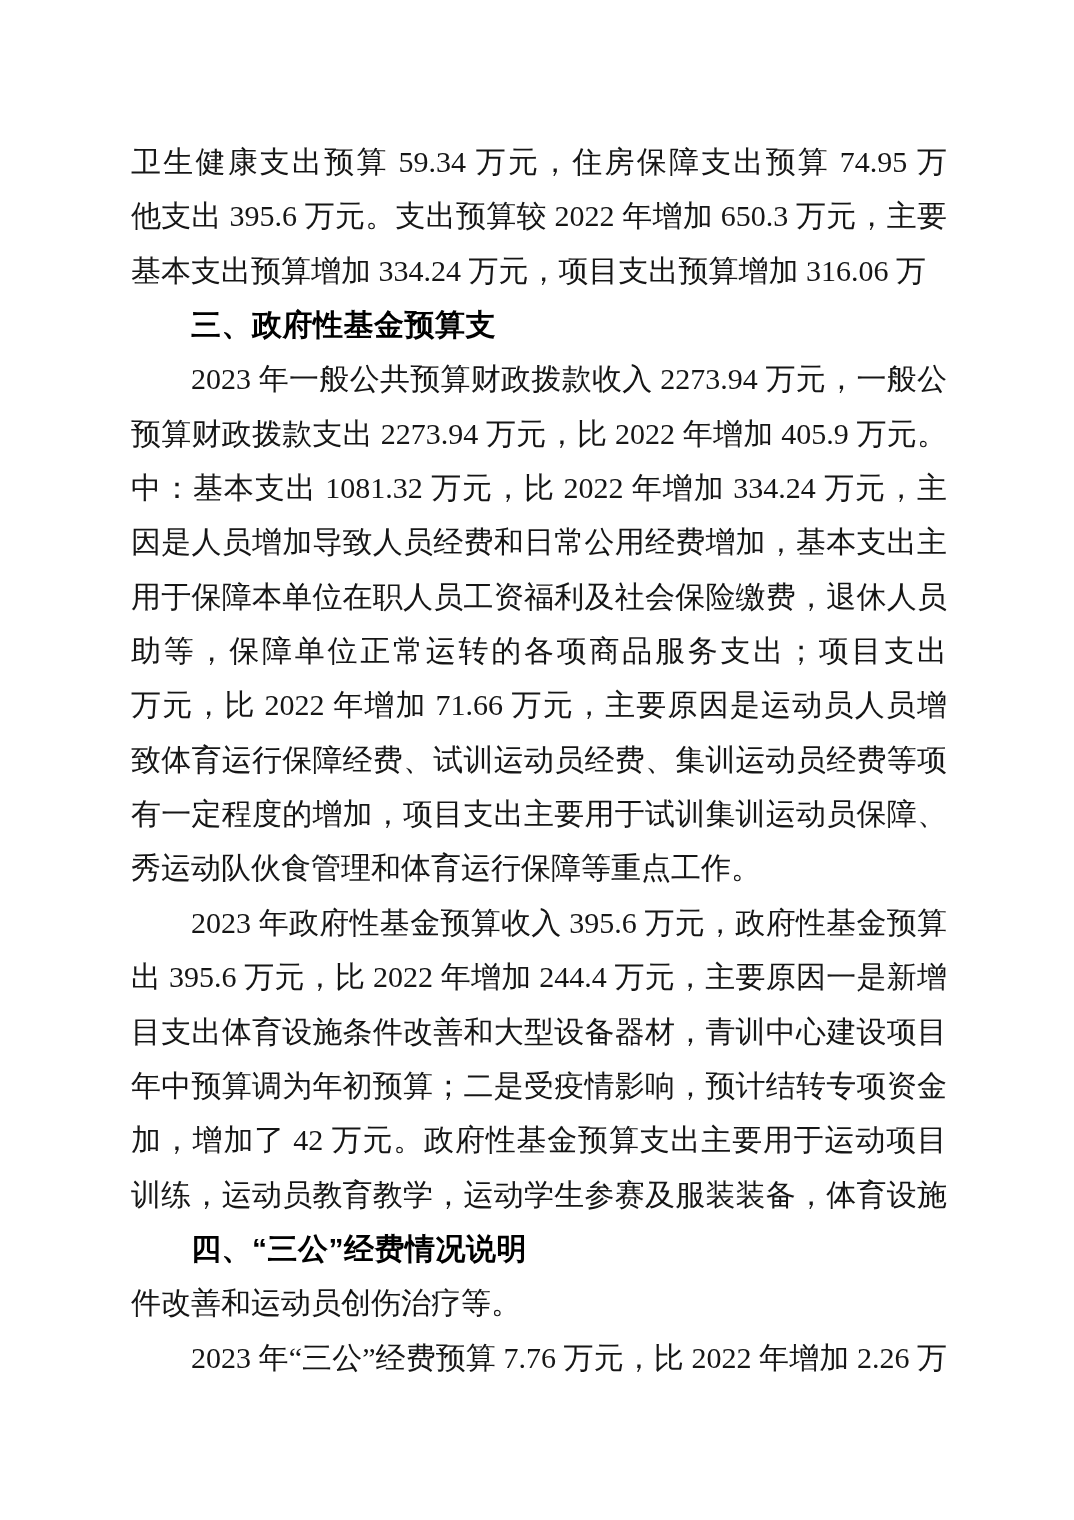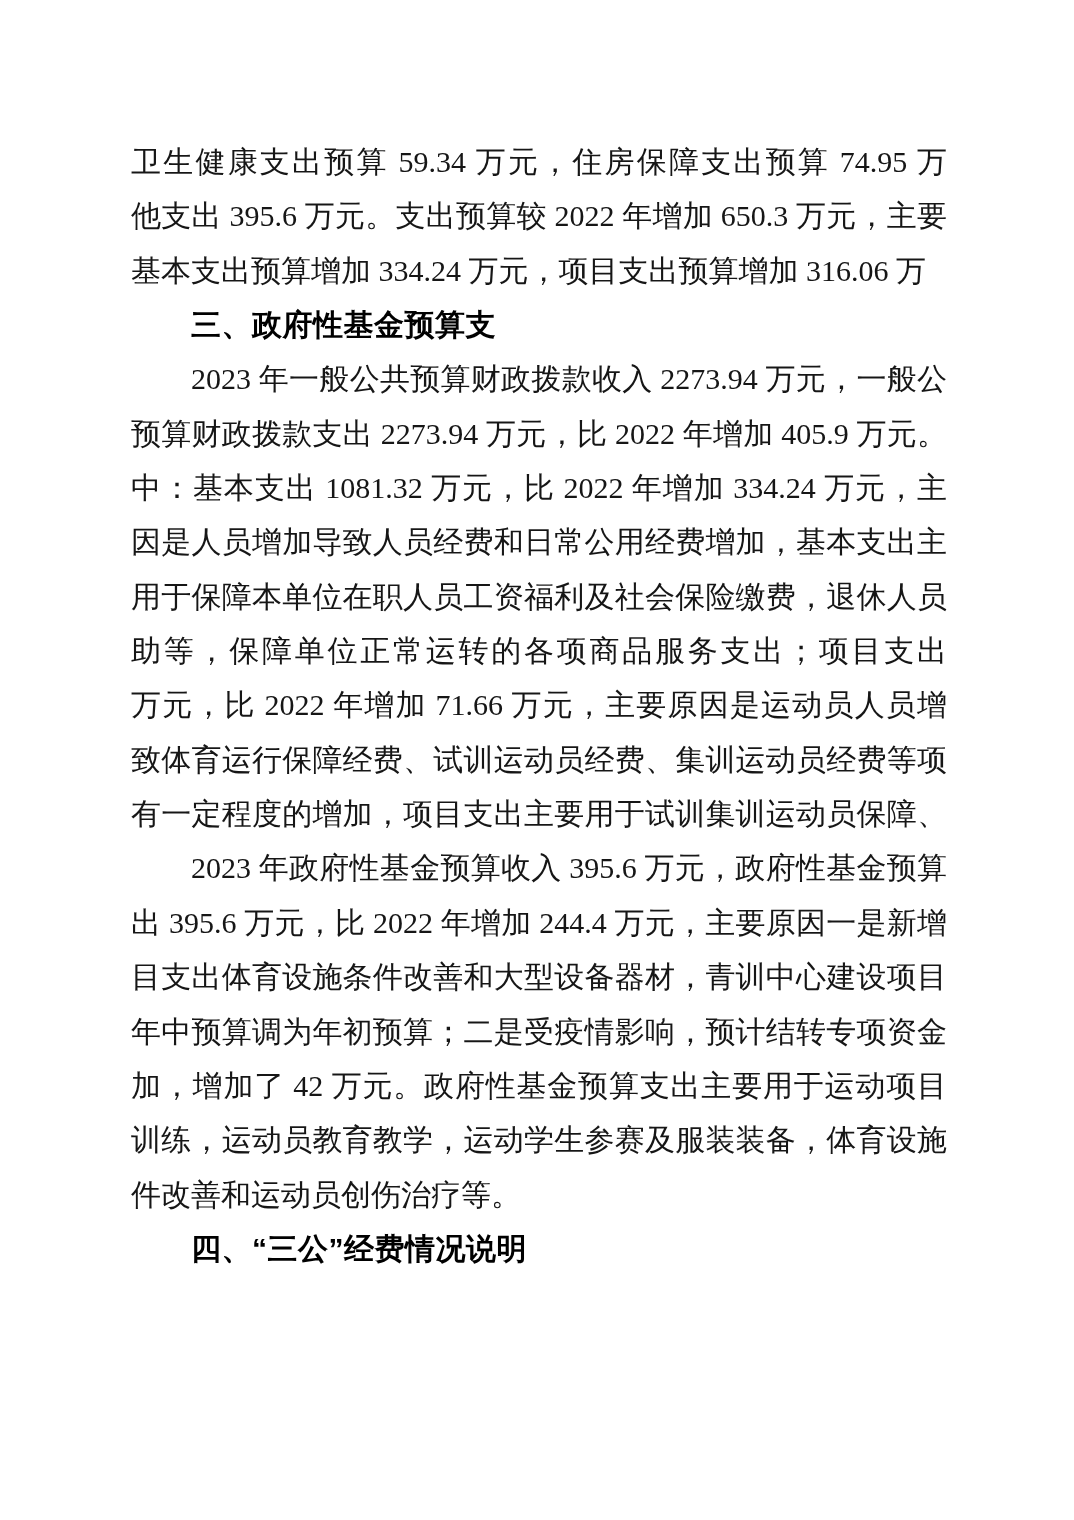--- a/index.html
+++ b/index.html
@@ -54,22 +54,24 @@
     <div class="line heading indent">三、政府性基金预算支</div>
     <div class="line just indent">2023 年一般公共预算财政拨款收入 2273.94 万元，一般公共</div>
     <div class="line just">预算财政拨款支出 2273.94 万元，比 2022 年增加 405.9 万元。其</div>
     <div class="line just">中：基本支出 1081.32 万元，比 2022 年增加 334.24 万元，主要原</div>
     <div class="line just">因是人员增加导致人员经费和日常公用经费增加，基本支出主要</div>
     <div class="line just">用于保障本单位在职人员工资福利及社会保险缴费，退休人员补</div>
     <div class="line just">助等，保障单位正常运转的各项商品服务支出；项目支出 1192.62</div>
     <div class="line just">万元，比 2022 年增加 71.66 万元，主要原因是运动员人员增加导</div>
     <div class="line just">致体育运行保障经费、试训运动员经费、集训运动员经费等项目</div>
     <div class="line just">有一定程度的增加，项目支出主要用于试训集训运动员保障、优</div>
+    <div class="line">秀运动队伙食管理和体育运行保障等重点工作。</div>
     <div class="line just indent">2023 年政府性基金预算收入 395.6 万元，政府性基金预算支</div>
     <div class="line just">出 395.6 万元，比 2022 年增加 244.4 万元，主要原因一是新增项</div>
     <div class="line just">目支出体育设施条件改善和大型设备器材，青训中心建设项目由</div>
     <div class="line just">年中预算调为年初预算；二是受疫情影响，预计结转专项资金增</div>
     <div class="line just">加，增加了 42 万元。政府性基金预算支出主要用于运动项目备战</div>
     <div class="line just">训练，运动员教育教学，运动学生参赛及服装装备，体育设施条</div>
+    <div class="line heading indent">四、“三公”经费情况说明</div>
     <div class="line">件改善和运动员创伤治疗等。</div>
-    <div class="line heading indent">四、“三公”经费情况说明</div>
+    <div class="line just indent">2023 年“三公”经费预算 7.76 万元，比 2022 年增加 2.26 万</div>
   </div>
 </div>
 
 </body></html>

